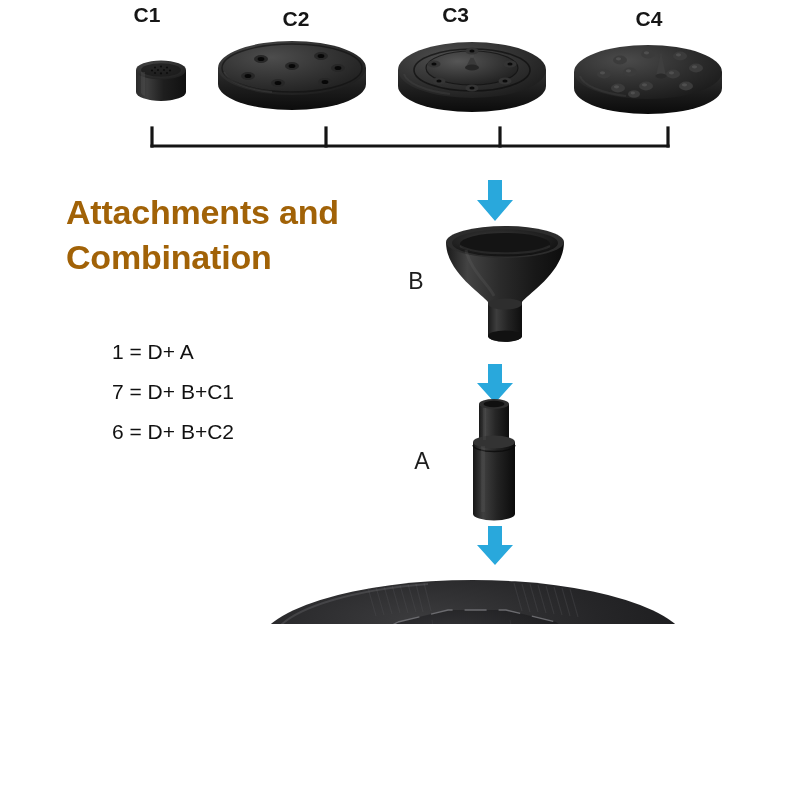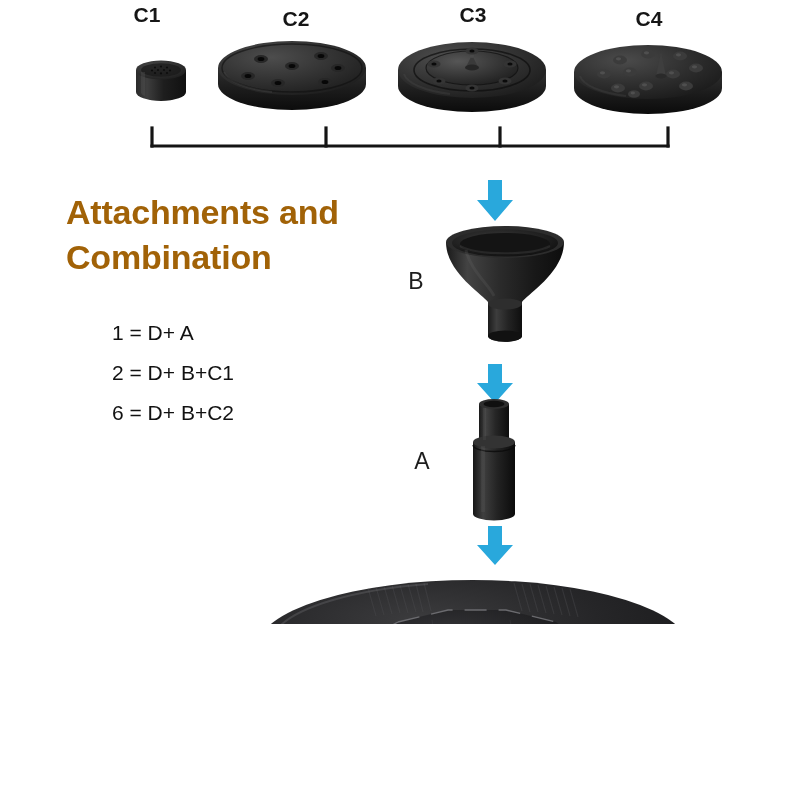--- a/index.html
+++ b/index.html
@@ -52,20 +52,21 @@
     margin: 0;
     padding: 0;
   }
   .combo-list li {
     font-family: "Liberation Sans", sans-serif;
     font-size: 21px;
     color: #111111;
     line-height: 1;
     margin-bottom: 19px;
     white-space: pre;
+    margin-top: 19px;
   }
 
   
   .arrow { display: block; }
 
   
   .bracket { display: block; }
 
   
   .leader { display: block; }
@@ -73,21 +74,21 @@
   
   .art { display: block; }
 </style>
 </head>
 <body>
 
 <div id="page">
 
   <div class="abs part-label" style="left:126px; top:4px; width:42px;">C1</div>
   <div class="abs part-label" style="left:275px; top:8px; width:42px;">C2</div>
-  <div class="abs part-label" style="left:452px; top:4px; width:42px;">C3</div>
+  <div class="abs part-label" style="left:427px; top:4px; width:42px;text-align:right;">C3</div>
   <div class="abs part-label" style="left:628px; top:8px; width:42px;">C4</div>
 
   <svg class="abs art" style="left:126px; top:52px;" width="70" height="70" viewBox="0 0 70 70">
     <defs>
       <linearGradient id="c1body" x1="0" y1="0" x2="1" y2="0">
         <stop offset="0%" stop-color="#2b2b2b"></stop>
         <stop offset="22%" stop-color="#3e3e3e"></stop>
         <stop offset="55%" stop-color="#1e1e1e"></stop>
         <stop offset="100%" stop-color="#101010"></stop>
       </linearGradient>
@@ -540,17 +541,17 @@
     <circle cx="302" cy="17" r="7" fill="#29A8DC"></circle>
   </svg>
 
   <div class="abs part-label light" style="left:140px; top:645px; width:24px;">D</div>
 
   <div class="abs heading" style="left:66px; top:190px; width:300px;">Attachments and
 Combination</div>
 
   <ul class="abs combo-list" style="left:112px; top:322px; width:230px;">
     <li>1 = D+ A</li>
-    <li>2 = D+ B+C1</li>
+    <li>7 = D+ B+C1</li>
     <li>6 = D+ B+C2</li>
   </ul>
 
 </div>
 
 </body></html>

